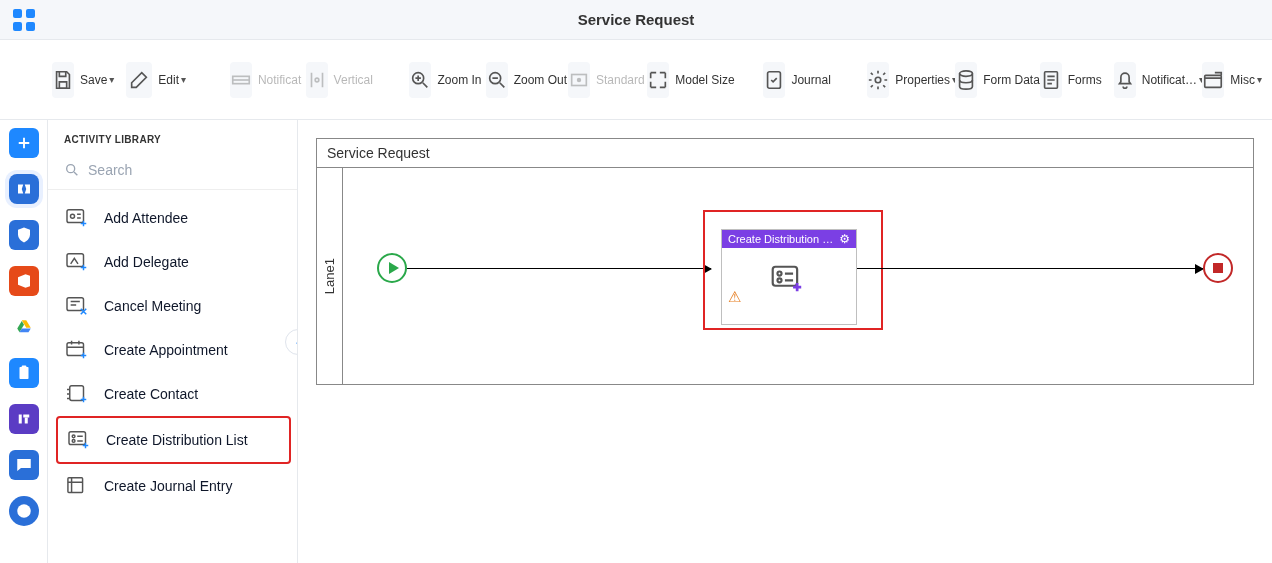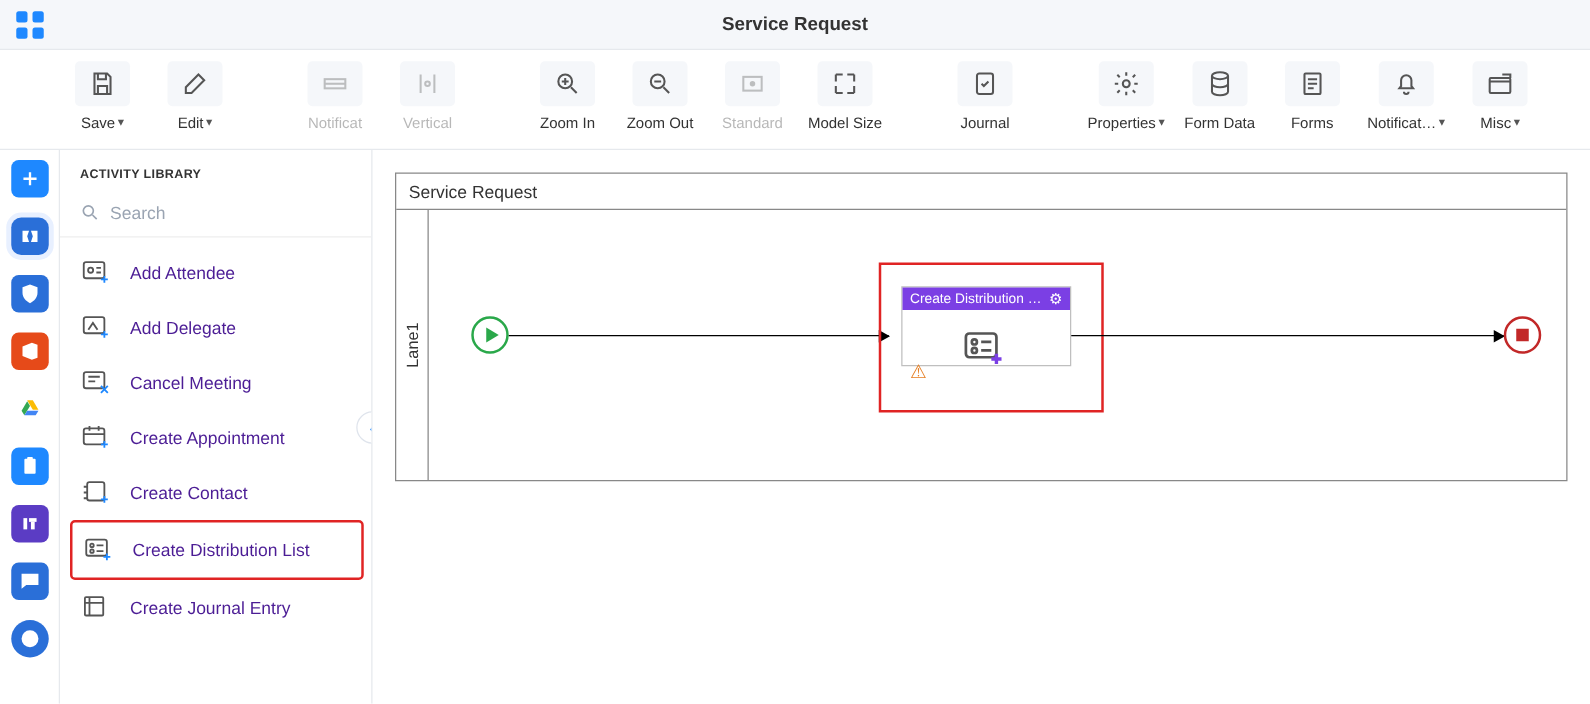--- a/index.html
+++ b/index.html
@@ -34,21 +34,21 @@
   .toolbar {
     height: 80px;
     border-bottom: 1px solid #e6e9ed;
     display: flex;
     align-items: center;
     gap: 14px;
     padding: 0 10px 0 52px;
   }
   .tool {
     display: flex;
-    flex-direction: column;
+    flex-direction: row;
     align-items: center;
     gap: 6px;
     min-width: 60px;
     height: 62px;
     cursor: pointer;
   }
   .tool .icon-box {
     width: 44px; height: 36px;
     background: #f5f7fa;
     border-radius: 4px;
@@ -133,21 +133,21 @@
   .search-wrap input::placeholder { color: #9aa4b2; }
   .activity-list { padding: 6px 6px 6px 8px; }
   .activity-item {
     display: flex;
     align-items: center;
     gap: 12px;
     padding: 10px 8px;
     cursor: grab;
     border-radius: 4px;
     font-size: 14px;
-    color: #4c1d95;
+    color: #0f172a;
   }
   .activity-item .act-icon {
     width: 28px; height: 24px;
     display: flex; align-items: center; justify-content: center;
   }
   .activity-item.highlight { border: 2px solid #e02424; }
   .activity-item .lbl { line-height: 1.2; }
 
   .collapse-btn {
     position: absolute;
@@ -221,21 +221,21 @@
   }
   .flow-line.l2 { left: 514px; width: 346px; }
   .flow-line.l2::after {
     content: ""; position: absolute; right: -1px; top: -5px;
     border-left: 9px solid #000; border-top: 5px solid transparent; border-bottom: 5px solid transparent;
   }
 
   .task-node {
     position: absolute;
     left: 378px; top: 61px;
-    width: 136px; height: 64px;
+    width: 136px; height: 96px;
     border: 1px solid #bfbfbf;
     background: #fff;
   }
   .task-head {
     background: #7b3fe4;
     color: #fff;
     font-size: 11px;
     padding: 2px 6px;
     display: flex;
     align-items: center;

